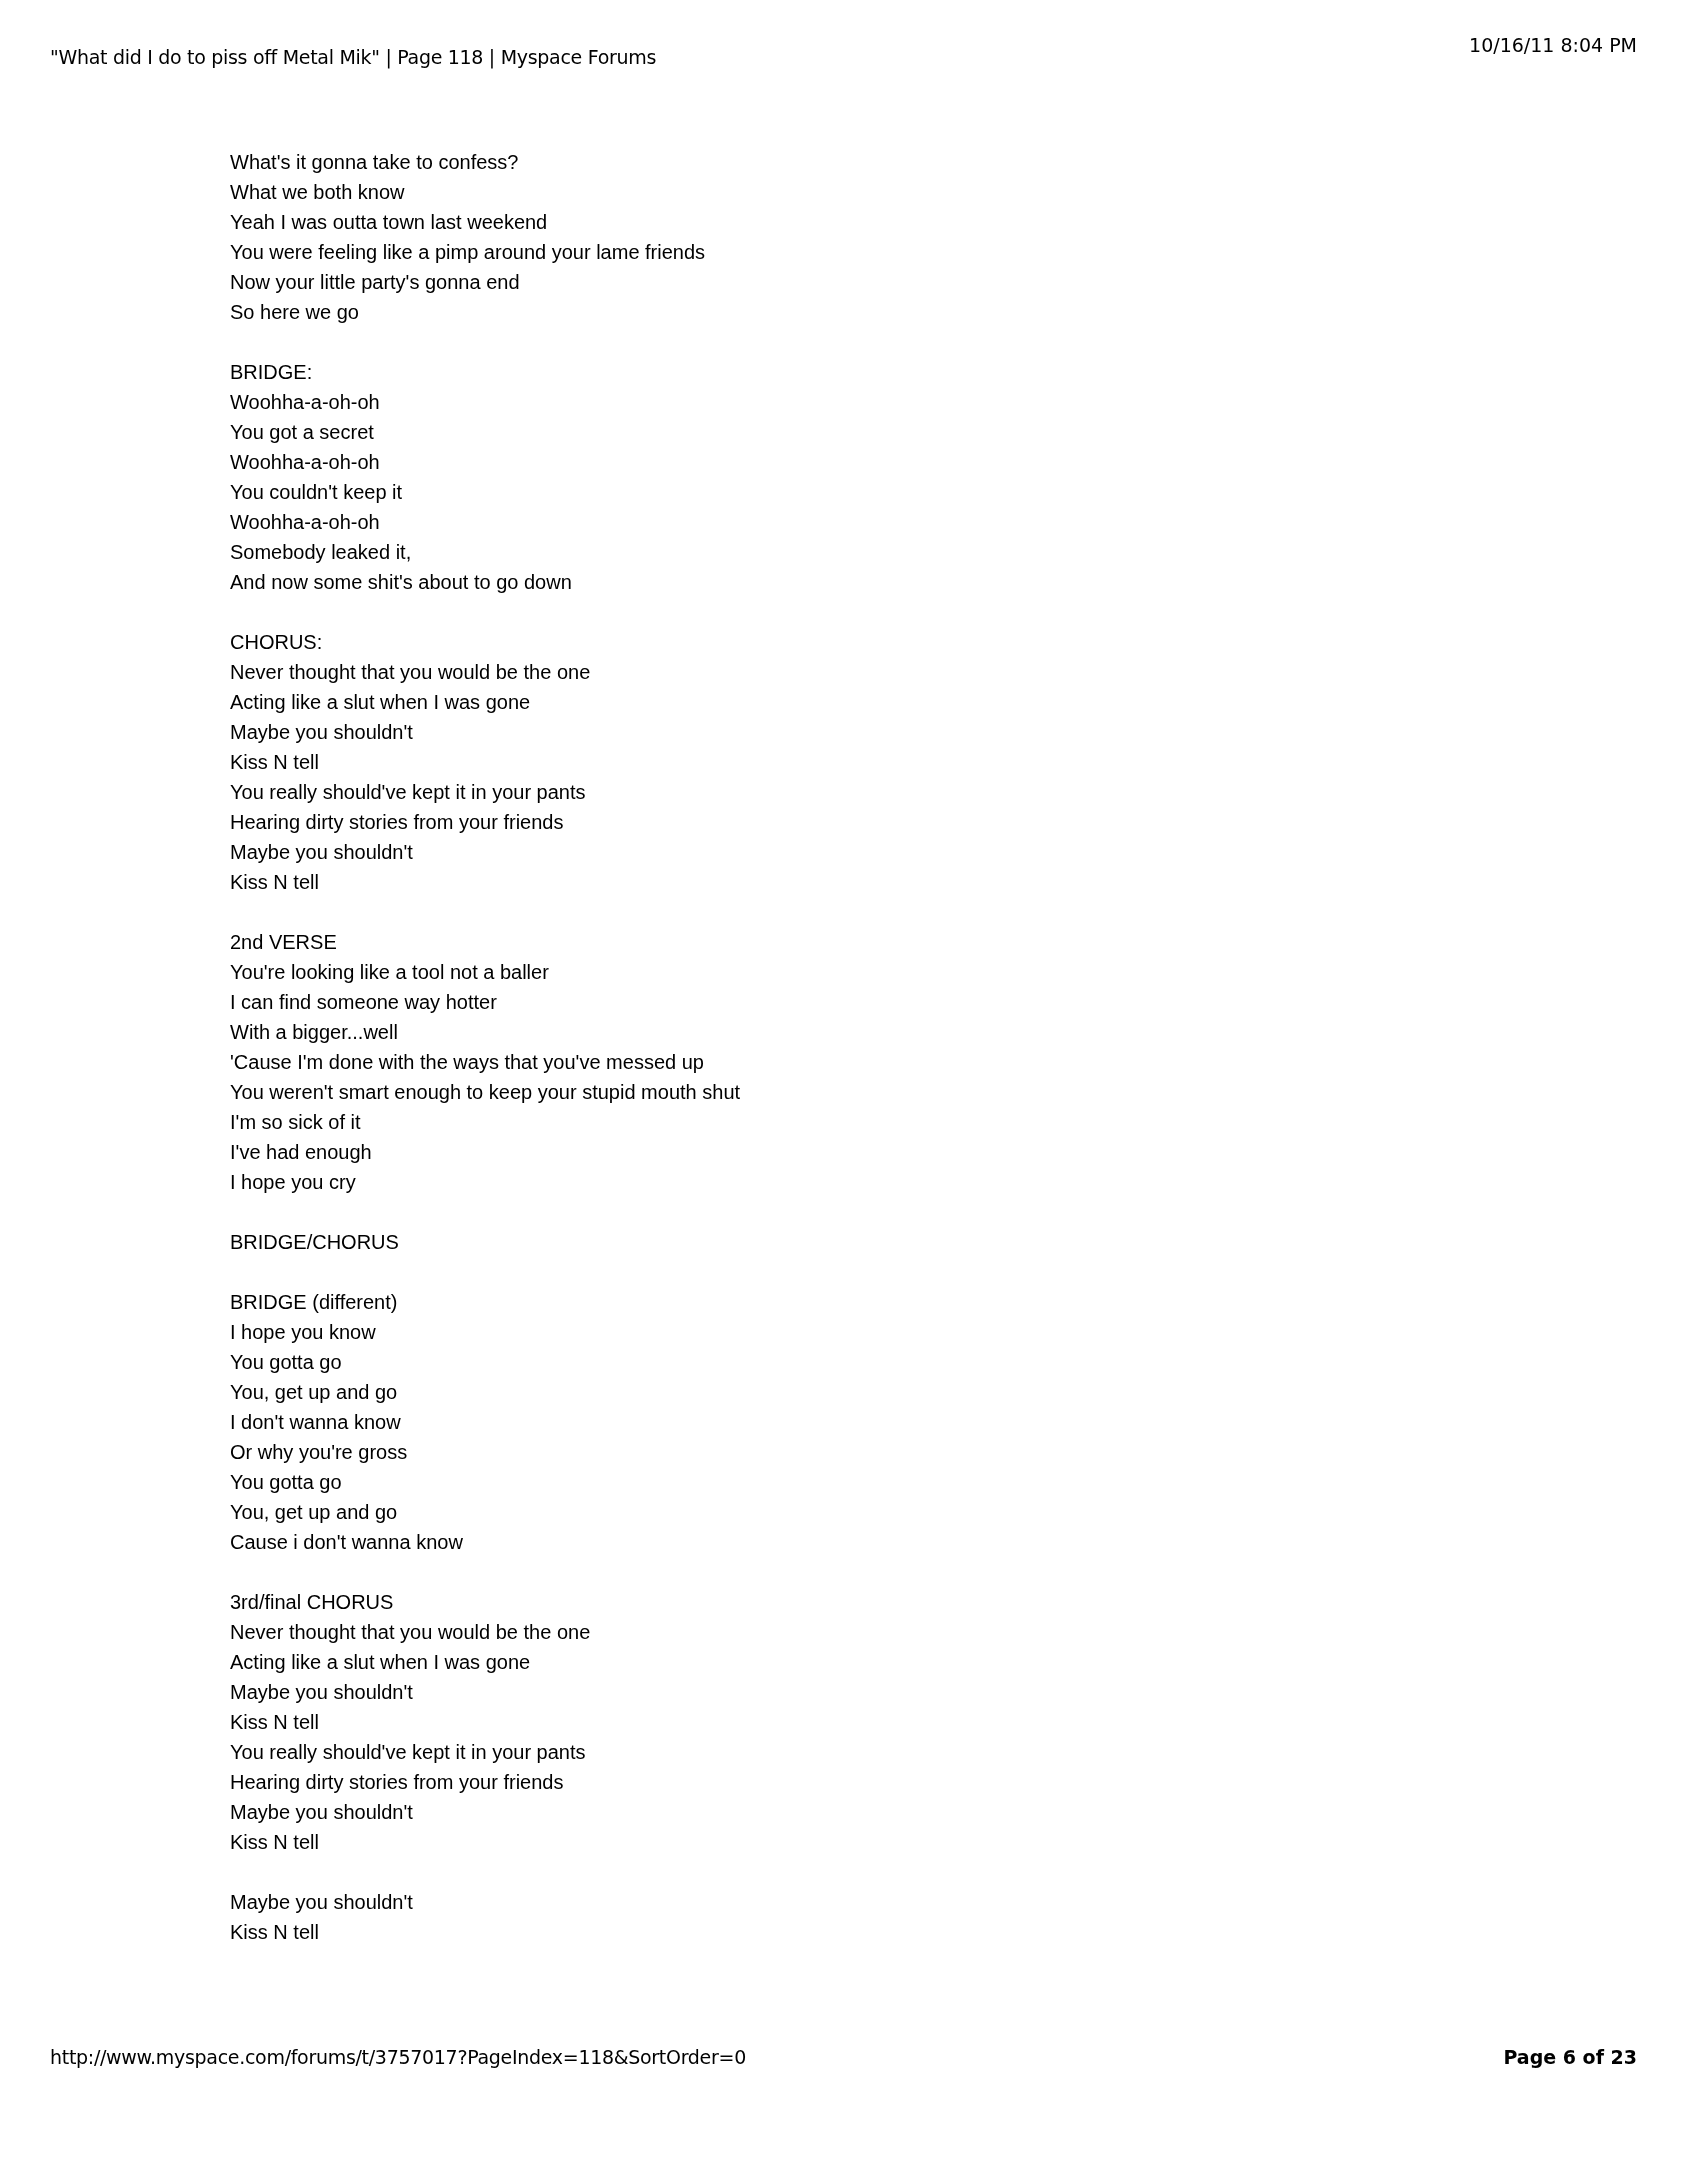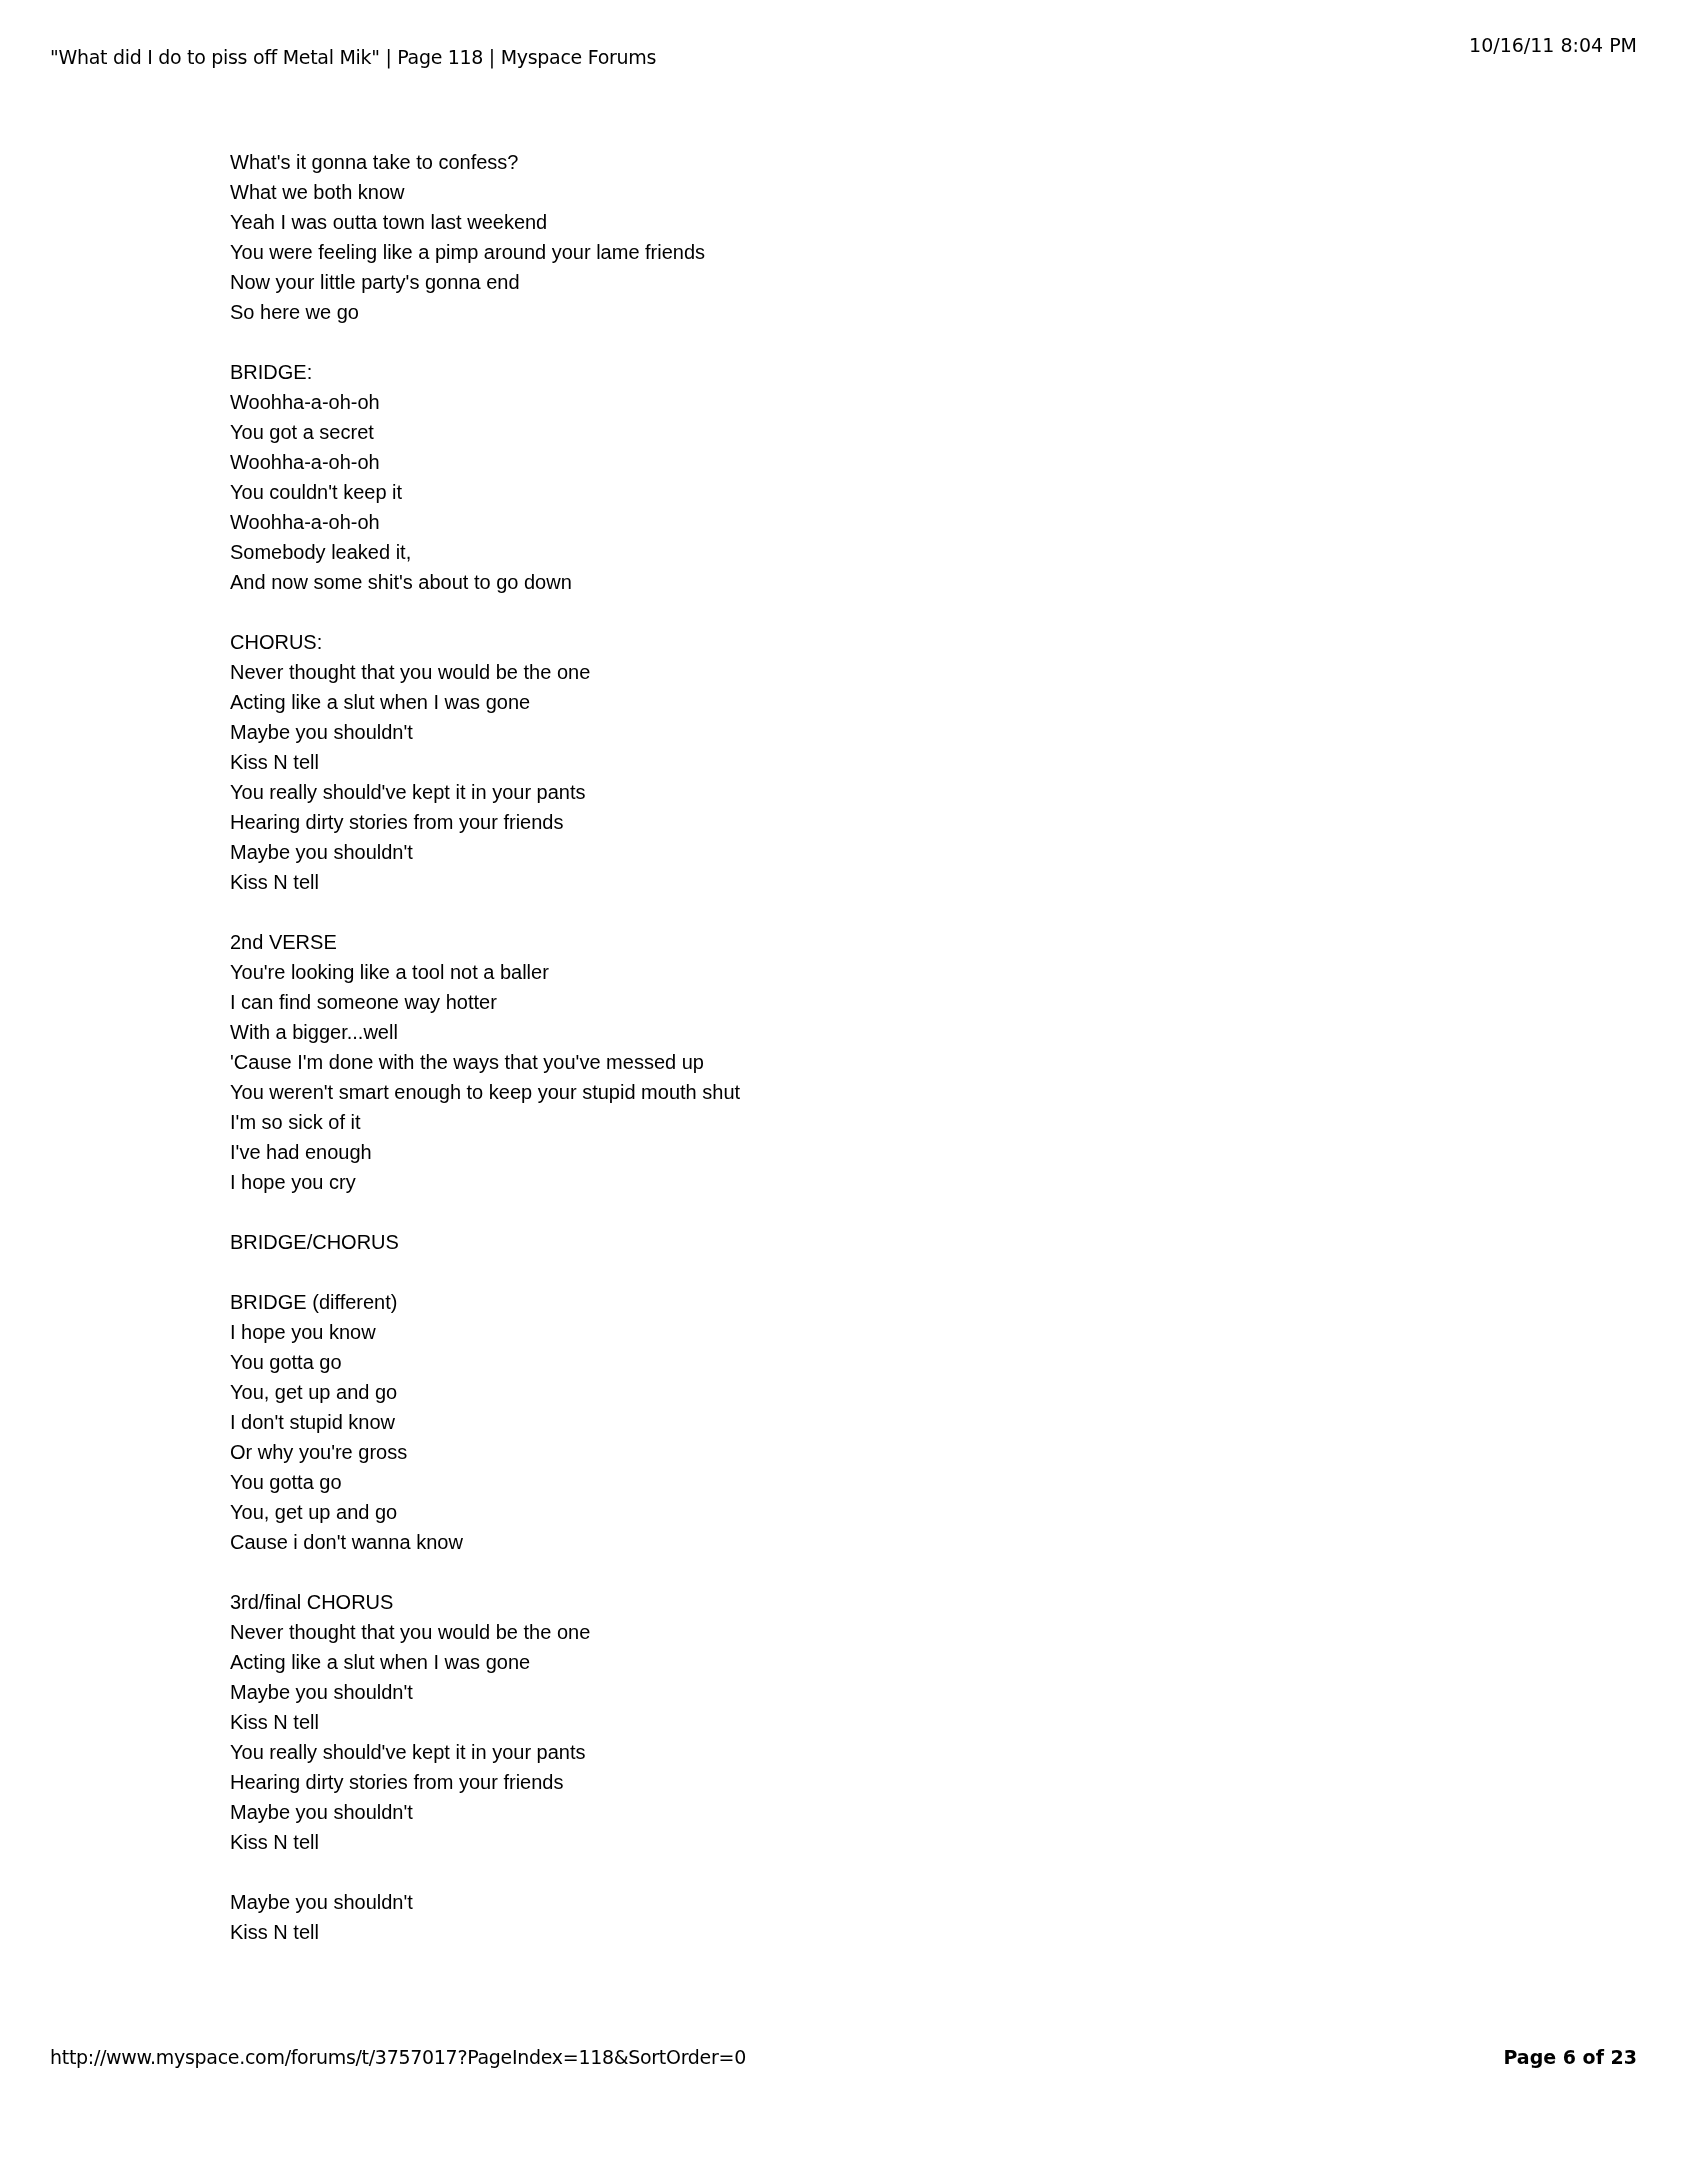--- a/index.html
+++ b/index.html
@@ -104,21 +104,21 @@
   <div>
     <span class="line">BRIDGE/CHORUS</span>
   </div>
   <span class="blank"></span>
 
   <div>
     <span class="line">BRIDGE (different)</span>
     <span class="line">I hope you know</span>
     <span class="line">You gotta go</span>
     <span class="line">You, get up and go</span>
-    <span class="line">I don't stupid know</span>
+    <span class="line">I don't wanna know</span>
     <span class="line">Or why you're gross</span>
     <span class="line">You gotta go</span>
     <span class="line">You, get up and go</span>
     <span class="line">Cause i don't wanna know</span>
   </div>
   <span class="blank"></span>
 
   <div>
     <span class="line">3rd/final CHORUS</span>
     <span class="line">Never thought that you would be the one</span>

